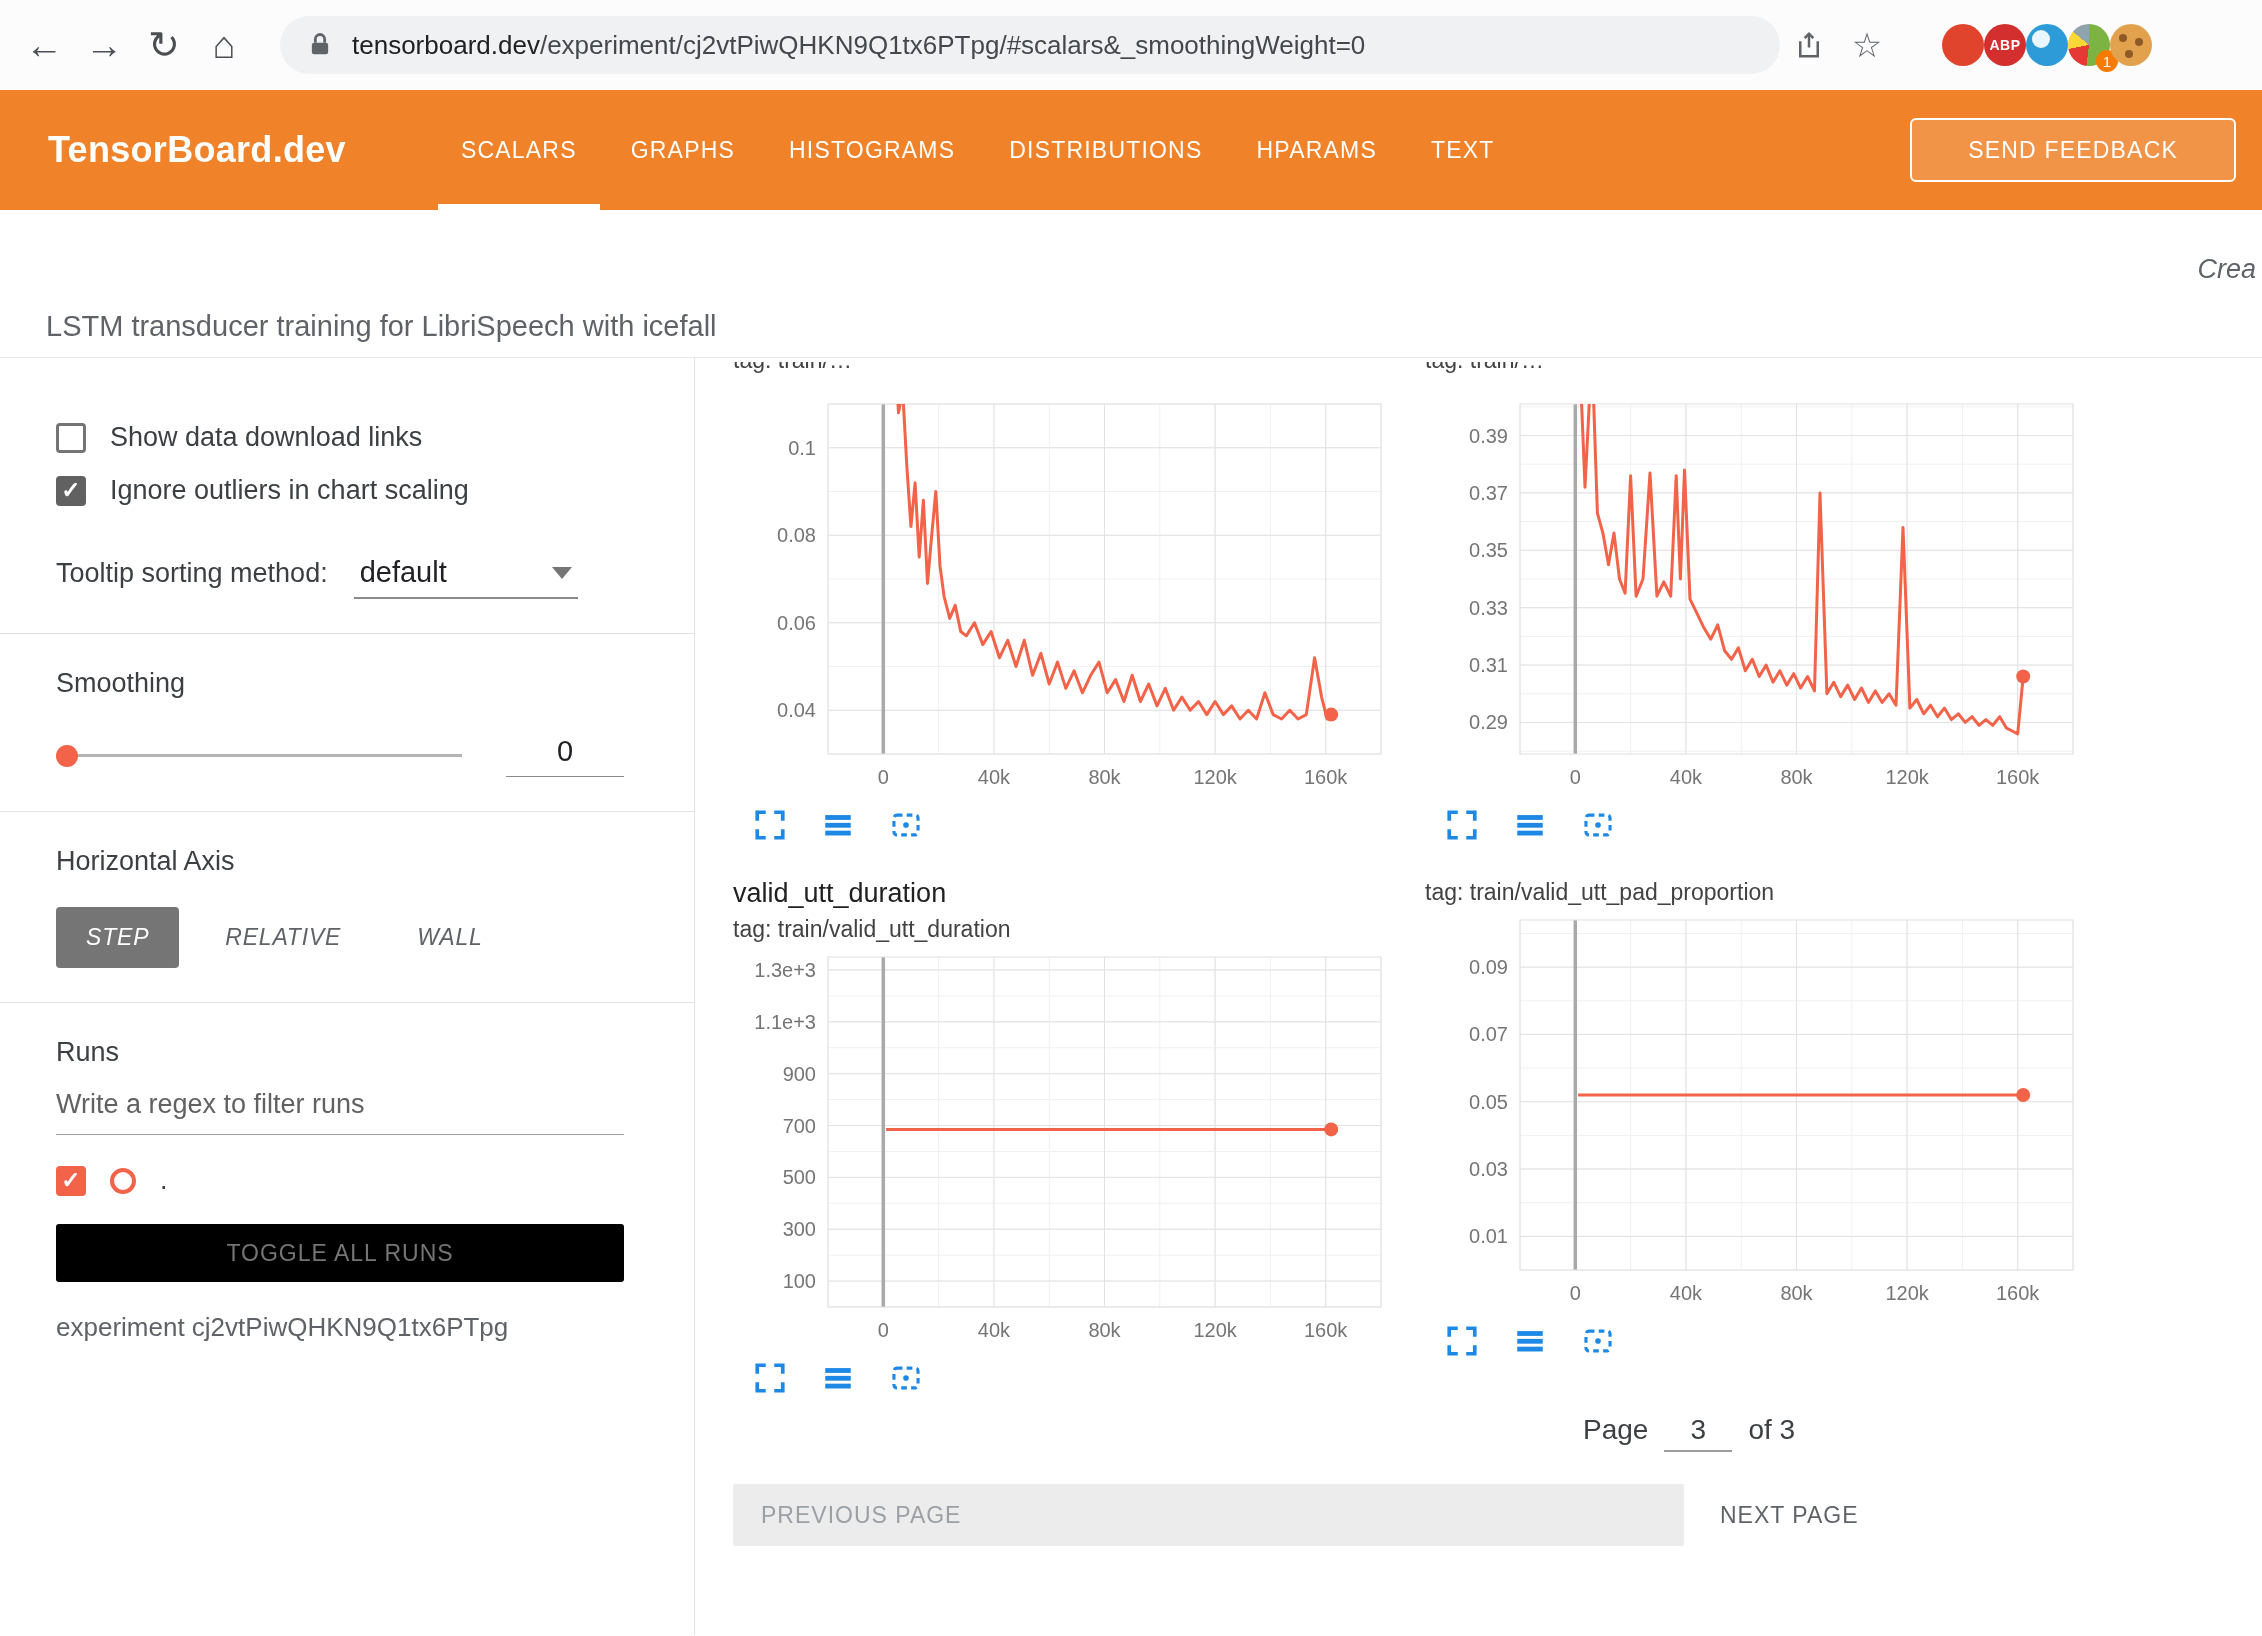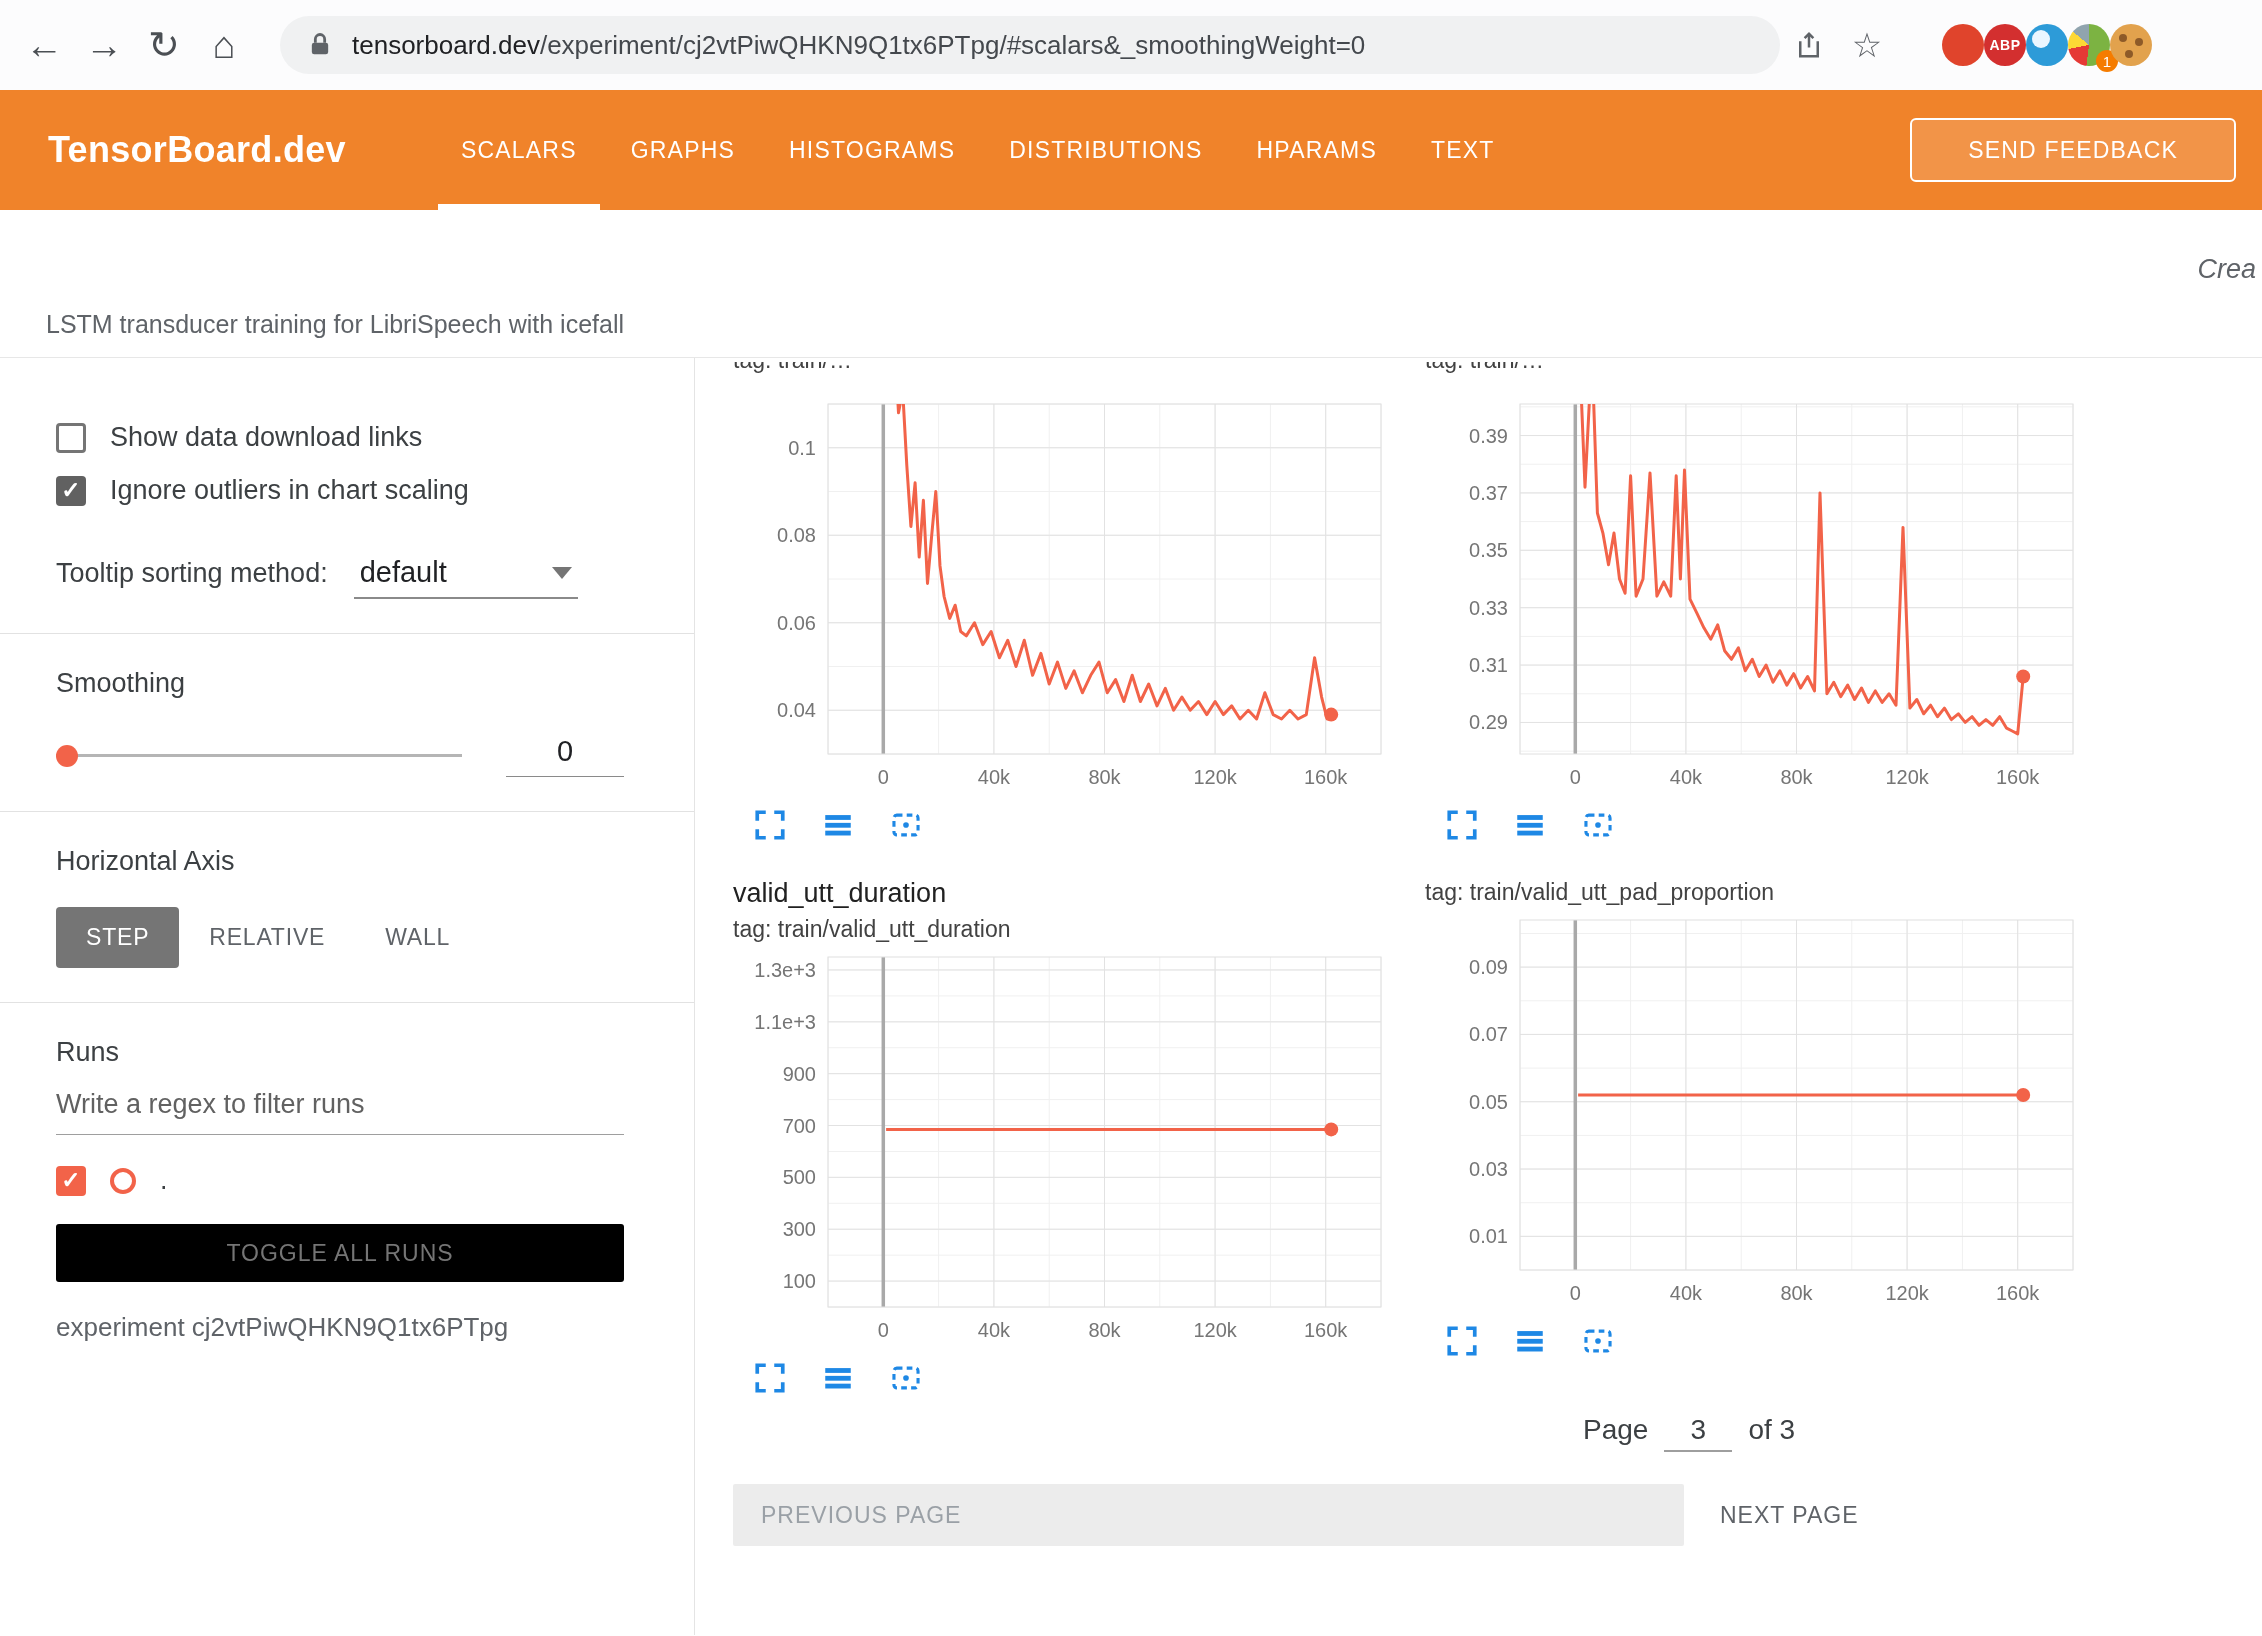--- a/index.html
+++ b/index.html
@@ -29,21 +29,21 @@
   .tb-header{height:120px;background:#f0832a;display:flex;align-items:stretch;position:relative;color:#fff;}
   .logo{font-size:36px;font-weight:bold;letter-spacing:.3px;display:flex;align-items:center;margin-left:48px;}
   .tabs{display:flex;margin-left:88px;}
   .tab{display:flex;align-items:center;padding:0 27px;font-size:23px;letter-spacing:1.2px;position:relative;cursor:pointer;}
   .tab.active::after{content:"";position:absolute;left:4px;right:4px;bottom:0;height:6px;background:#fff;}
   .feedback-btn{position:absolute;right:26px;top:28px;height:64px;padding:0 56px;border:2px solid #fff;border-radius:6px;background:rgba(255,255,255,.14);color:#fff;font-size:23px;letter-spacing:1.2px;display:flex;align-items:center;cursor:pointer;box-sizing:border-box;}
 
   
   .subheader{height:148px;position:relative;border-bottom:1px solid #e7e7e7;box-sizing:border-box;background:#fff;}
   .crea{position:absolute;right:6px;top:44px;font-size:27px;font-style:italic;color:#5f6368;white-space:nowrap;}
-  .exp-title{position:absolute;left:46px;top:100px;font-size:25px;color:#5f6368;}
+  .exp-title{position:absolute;left:46px;top:100px;font-size:29px;color:#5f6368;}
 
   
   .main{display:flex;height:1277px;box-shadow:inset 18px 0 16px -14px rgba(0,0,0,.16);}
   .sidebar{width:695px;flex:0 0 695px;border-right:1px solid #e4e4e4;padding-top:64px;box-sizing:border-box;font-size:27px;color:#3c4043;background:#fff;}
   .sec{padding:0 70px 0 56px;}
   .divider{height:1px;background:#e2e2e2;margin:34px 0;}
   .cb-row{display:flex;align-items:center;gap:24px;margin-bottom:22px;cursor:pointer;}
   .cb{width:30px;height:30px;border-radius:4px;box-sizing:border-box;flex:0 0 30px;display:flex;align-items:center;justify-content:center;color:#fff;font-size:23px;font-weight:bold;}
   .cb.unchecked{border:3px solid #757575;background:#fff;}
   .cb.dark{background:#616161;}
@@ -52,21 +52,21 @@
   .cb.orange::after{content:"\2713";}
   .tooltip-row{display:flex;align-items:baseline;gap:26px;margin-top:48px;}
   .dropdown{display:inline-flex;align-items:center;justify-content:space-between;width:212px;border-bottom:2px solid #8a8a8a;padding:2px 6px 8px 6px;font-size:29px;color:#202124;cursor:pointer;}
   .caret{width:0;height:0;border-left:10px solid transparent;border-right:10px solid transparent;border-top:12px solid #757575;}
   .side-label{margin-bottom:8px;}
   .slider-row{display:flex;align-items:center;gap:44px;margin-top:36px;}
   .slider{flex:1;position:relative;height:30px;cursor:pointer;}
   .slider .track{position:absolute;left:0;right:0;top:13px;height:3px;background:#b5b5b5;}
   .slider .thumb{position:absolute;left:0;top:4px;width:22px;height:22px;border-radius:50%;background:#f26349;z-index:1;}
   .slider-value{width:118px;border-bottom:1px solid #8a8a8a;text-align:center;font-size:29px;color:#202124;padding-bottom:8px;cursor:text;}
-  .axis-btns{display:flex;align-items:center;gap:0;margin-top:30px;}
+  .axis-btns{display:flex;align-items:center;gap:16px;margin-top:30px;font-style:italic;}
   .axis-btn{font-size:23px;letter-spacing:.8px;padding:17px 30px;border-radius:4px;color:#5f6368;cursor:pointer;}
   .axis-btn.active{background:#757575;color:#fff;}
   .runs-input{border:none;border-bottom:1px solid #9e9e9e;width:100%;font-size:27px;padding:6px 0 14px;color:#202124;background:transparent;outline:none;font-family:"Liberation Sans",sans-serif;box-sizing:border-box;margin-top:7px;}
   .runs-input::placeholder{color:#616161;}
   .run-row{display:flex;align-items:center;gap:24px;margin-top:30px;}
   .run-ring{width:26px;height:26px;border:4px solid #f26349;border-radius:50%;box-sizing:border-box;flex:0 0 26px;}
   .run-name{font-size:27px;color:#3c4043;}
   .toggle-btn{margin-top:28px;width:100%;height:58px;background:#000000;color:#757575;font-size:23px;letter-spacing:1px;border-radius:3px;display:flex;align-items:center;justify-content:center;cursor:pointer;}
   .exp-label{margin-top:30px;font-size:26px;color:#5f6368;}
 

